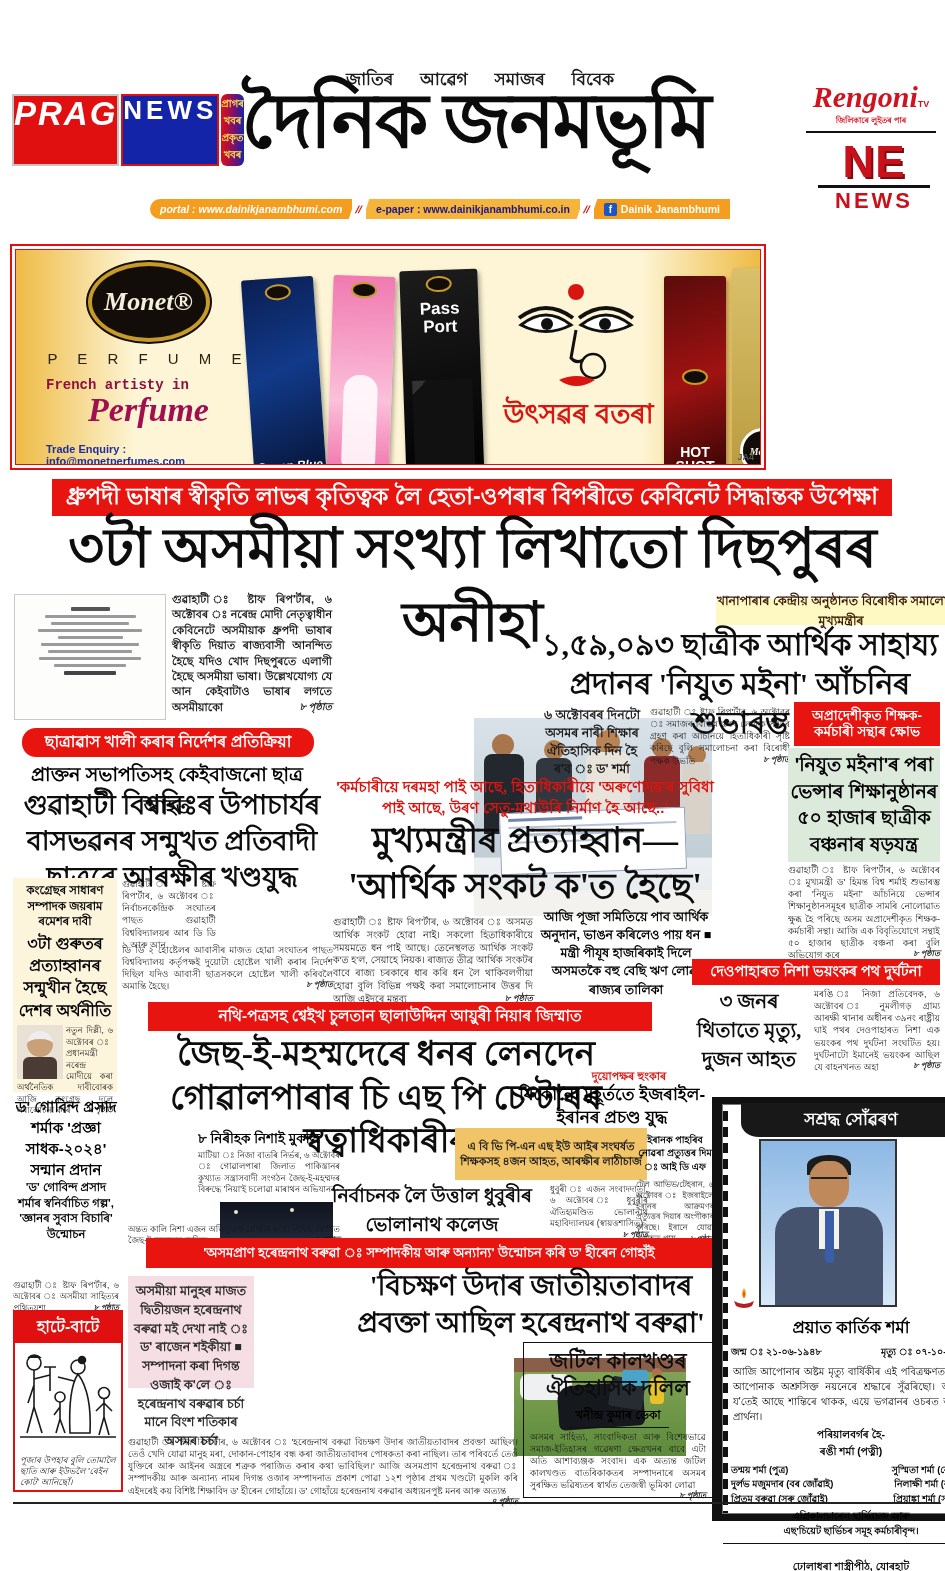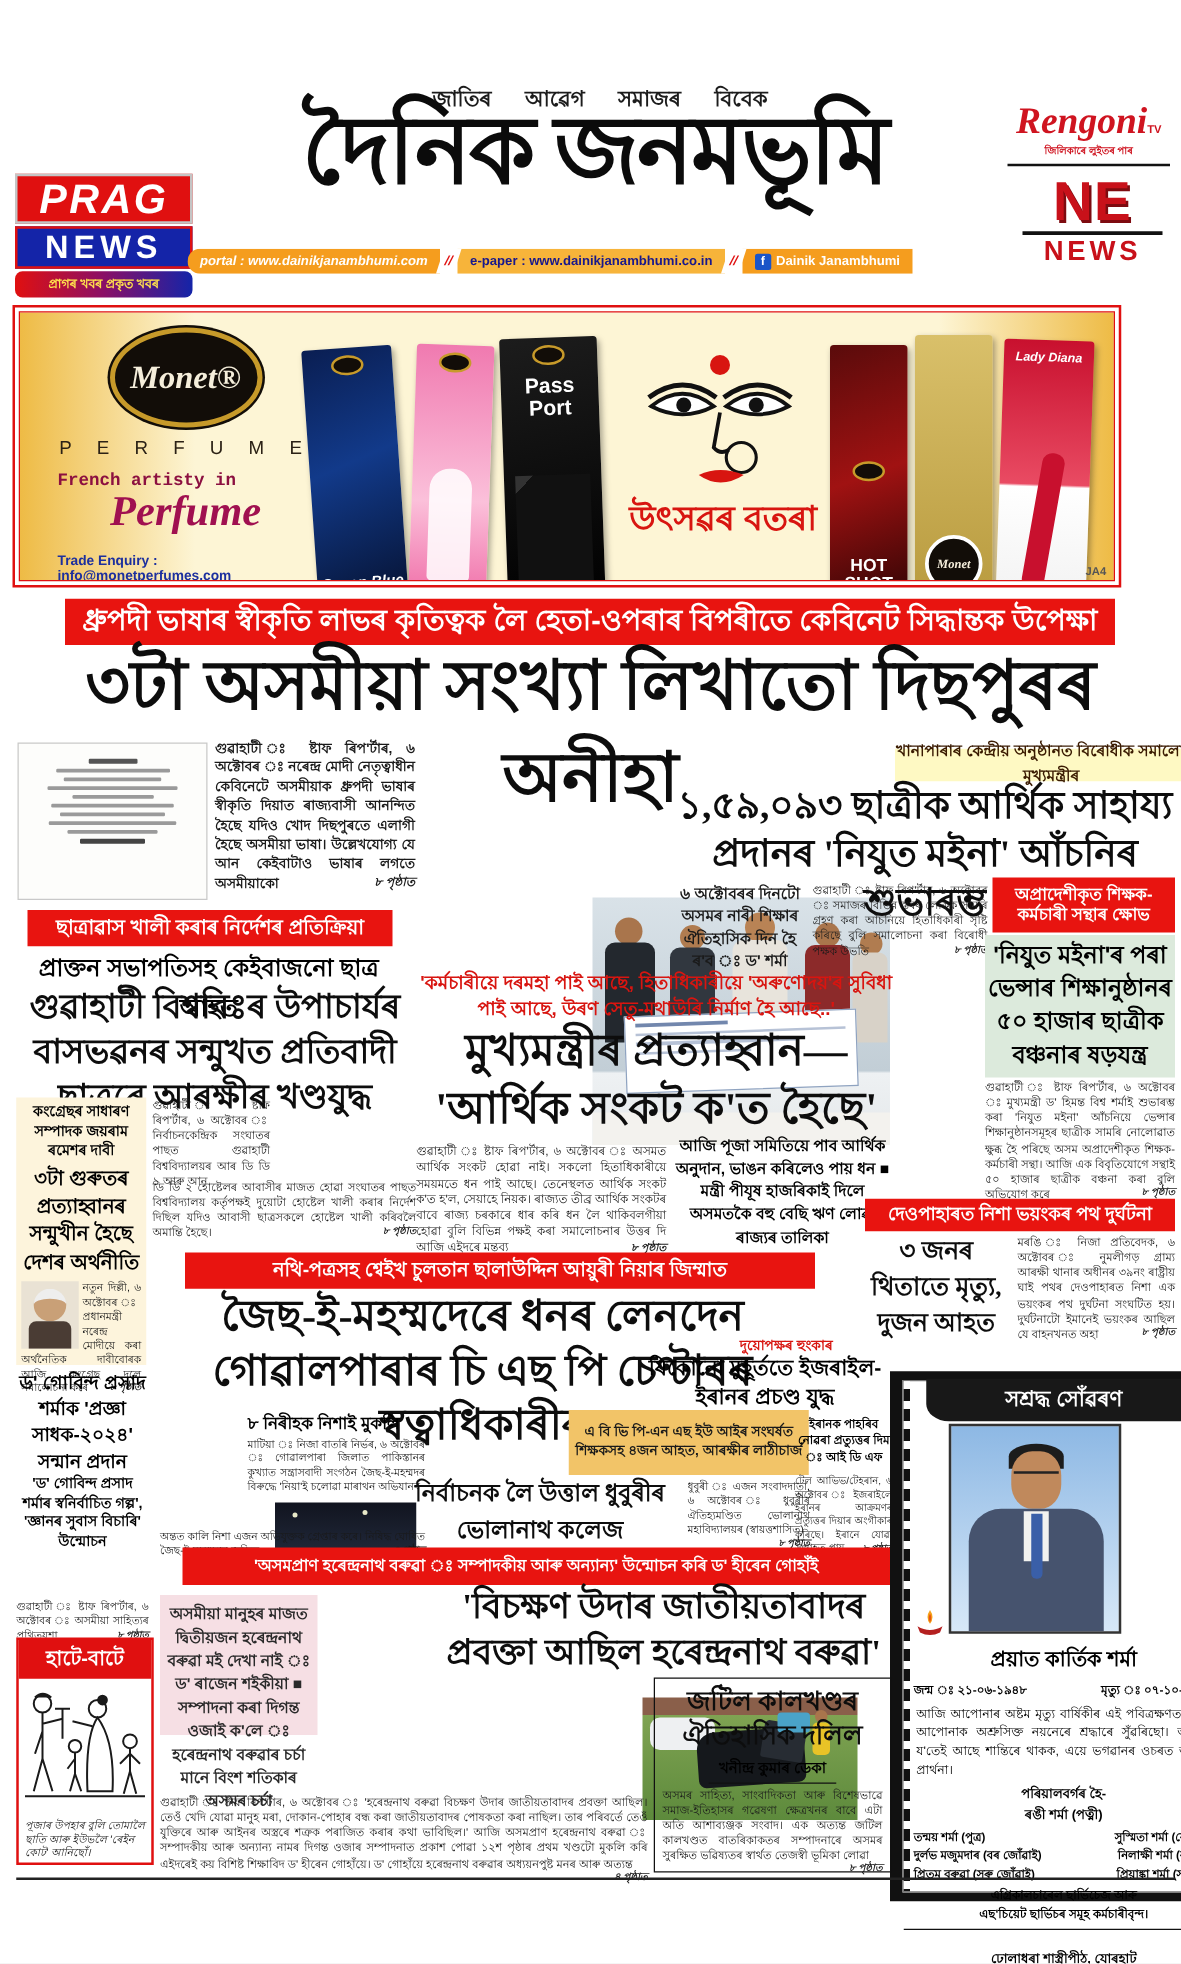--- a/index.html
+++ b/index.html
@@ -9,21 +9,21 @@
   .abs { position:absolute; }
   .c { text-align:center; }
   .j { text-align:justify; }
   .b { font-weight:700; }
   .red { color:#d81510; }
   .rstrip { background:#e81410; color:#fff; font-weight:700; display:flex; align-items:center; justify-content:center; }
   .jump { font-style:italic; font-weight:700; float:right; font-size:.9em; }
   .body-txt { line-height:1.35; color:#1a1a1a; }
 
   
-  .praglogo { display:flex; flex-direction:column; gap:2px;margin-top:45px; }
+  .praglogo { display:flex; gap:2px; }
   .prag-r { background:#e01010; color:#fff; font-weight:900; font-style:italic; text-align:center; font-size:33px; letter-spacing:2px; line-height:1.1; border:2px solid #c5c5c5; }
   .prag-b { background:#1424a8; color:#fff; font-weight:900; text-align:center; font-size:26px; letter-spacing:4px; line-height:1.15; border:2px solid #e01010; }
   .prag-s { background:linear-gradient(90deg,#e01010,#8a0f66,#1424a8); color:#ffe14d; font-weight:700; font-size:10px; text-align:center; padding:2px 0; border-radius:6px; }
   .masthead { font-family:"Liberation Serif", serif; font-weight:900; color:#0b0b0b; font-size:76px; line-height:1.25; text-align:center; letter-spacing:-2px; }
   .tagline { font-size:17px; font-weight:700; color:#1c1c1c; text-align:center; word-spacing:22px; }
   .rengoni-txt { color:#cf1420; font-weight:900; font-style:italic; font-size:30px; font-family:"Liberation Serif", serif; }
   .rengoni-tv { font-size:9px; color:#cf1420; font-weight:700; }
   .rengoni-sub { color:#cf1420; font-size:8px; font-weight:700; text-align:center; }
   .ne-big { color:#c8111a; font-weight:900; font-size:44px; line-height:.9; text-align:center; letter-spacing:1px; text-shadow:2px 2px 0 #7e0b10; }
   .ne-news { color:#c8111a; font-weight:900; font-size:22px; text-align:center; letter-spacing:3px; border-top:3px solid #111; margin-top:3px; }
@@ -119,21 +119,21 @@
     <span class="slash">//</span>
     <span class="seg2">e-paper : www.dainikjanambhumi.co.in</span>
     <span class="slash">//</span>
     <span class="seg3">
         <span class="fb">f</span>
         <span>Dainik Janambhumi</span>
       </span>
   </div>
 
 
-  <div class="abs ad" style="left:10px;top:244px;width:887px;height:226px;">
+  <div class="abs ad" style="left:10px;top:244px;width:756px;height:226px;">
     <div class="ad-in">
       <div class="abs" style="left:30px;top:12px;width:205px;">
         <div class="monet-oval" style="margin:0 auto;">
           <span class="monet-script">Monet®</span>
         </div>
         <div class="perfume-sp" style="margin-top:8px;">P E R F U M E</div>
         <div class="french" style="margin-top:10px;">French artisty in</div>
         <div class="perfume-script">Perfume</div>
         <div class="enquiry" style="margin-top:16px;">Trade Enquiry : info@monetperfumes.com</div>
       </div>
@@ -226,21 +226,21 @@
 
   <div class="abs ybox" style="left:716px;top:599px;width:250px;height:26px;font-size:12.5px;color:#3a1a00;background:#fef9c3;">খানাপাৰাৰ কেন্দ্ৰীয় অনুষ্ঠানত বিৰোধীক সমালোচনা মুখ্যমন্ত্ৰীৰ</div>
   <div class="abs hl c" style="left:540px;top:625px;width:400px;font-size:30px;line-height:1.3;">১,৫৯,০৯৩ ছাত্ৰীক আৰ্থিক সাহায্য প্ৰদানৰ 'নিযুত মইনা' আঁচনিৰ শুভাৰম্ভ</div>
   <div class="abs b c body-txt" style="left:540px;top:706px;width:104px;font-size:12.5px;line-height:1.45;">৬ অক্টোবৰৰ দিনটো অসমৰ নাৰী শিক্ষাৰ ঐতিহাসিক দিন হৈ ৰ'ব ঃ ড' শৰ্মা</div>
   <p class="abs body-txt j" style="left:650px;top:706px;width:140px;font-size:9px;"><span>গুৱাহাটী ঃ ষ্টাফ ৰিপ'ৰ্টাৰ, ৬ অক্টোবৰ ঃ সমাজৰ বিভিন্ন স্তৰৰ লোকক সামৰি গ্ৰহণ কৰা আঁচনিয়ে হিতাধিকাৰী সৃষ্টি কৰিছে বুলি সমালোচনা কৰা বিৰোধী পক্ষক উভতি</span> <span class="jump">৮ পৃষ্ঠাত</span></p>
 
   <div class="abs rstrip" style="left:794px;top:702px;width:146px;height:44px;font-size:13.5px;line-height:1.2;text-align:center;">অপ্ৰাদেশীকৃত শিক্ষক-কৰ্মচাৰী সন্থাৰ ক্ষোভ</div>
   <div class="abs greenhead" style="left:788px;top:748px;width:152px;font-size:19px;line-height:1.4;padding:4px 2px;">'নিযুত মইনা'ৰ পৰা ভেন্সাৰ শিক্ষানুষ্ঠানৰ ৫০ হাজাৰ ছাত্ৰীক বঞ্চনাৰ ষড়যন্ত্ৰ</div>
   <p class="abs body-txt j" style="left:788px;top:864px;width:152px;font-size:9px;"><span>গুৱাহাটী ঃ ষ্টাফ ৰিপ'ৰ্টাৰ, ৬ অক্টোবৰ ঃ মুখ্যমন্ত্ৰী ড' হিমন্ত বিশ্ব শৰ্মাই শুভাৰম্ভ কৰা 'নিযুত মইনা' আঁচনিয়ে ভেন্সাৰ শিক্ষানুষ্ঠানসমূহৰ ছাত্ৰীক সামৰি নোলোৱাত ক্ষুব্ধ হৈ পৰিছে অসম অপ্ৰাদেশীকৃত শিক্ষক-কৰ্মচাৰী সন্থা। আজি এক বিবৃতিযোগে সন্থাই ৫০ হাজাৰ ছাত্ৰীক বঞ্চনা কৰা বুলি অভিযোগ কৰে</span> <span class="jump">৮ পৃষ্ঠাত</span></p>
 
-  <div class="abs rstrip" style="left:22px;top:728px;width:292px;height:29px;font-size:16px;">ছাত্ৰাৱাস খালী কৰাৰ নিৰ্দেশৰ প্ৰতিক্ৰিয়া</div>
+  <div class="abs rstrip" style="left:22px;top:728px;width:292px;height:29px;font-size:16px;border-radius:14px;">ছাত্ৰাৱাস খালী কৰাৰ নিৰ্দেশৰ প্ৰতিক্ৰিয়া</div>
   <div class="abs c" style="left:16px;top:760px;width:302px;font-size:19px;font-weight:800;">প্ৰাক্তন সভাপতিসহ কেইবাজনো ছাত্ৰ আহত</div>
   <div class="abs hl c" style="left:10px;top:788px;width:324px;font-size:27px;line-height:1.33;">গুৱাহাটী বিশ্ববিঃৰ উপাচাৰ্যৰ বাসভৱনৰ সন্মুখত প্ৰতিবাদী ছাত্ৰৰে আৰক্ষীৰ খণ্ডযুদ্ধ</div>
 
   <div class="abs red b c" style="left:333px;top:776px;width:384px;font-size:15px;line-height:1.4;">'কৰ্মচাৰীয়ে দৰমহা পাই আছে, হিতাধিকাৰীয়ে 'অৰুণোদয়'ৰ সুবিধা পাই আছে, উৰণ সেতু-মথাউৰি নিৰ্মাণ হৈ আছে..'</div>
   <div class="abs hl c" style="left:333px;top:818px;width:384px;font-size:35px;line-height:1.3;">
     <div>মুখ্যমন্ত্ৰীৰ প্ৰত্যাহ্বান—</div>
     <div>'আৰ্থিক সংকট ক'ত হৈছে'</div>
   </div>
   <p class="abs body-txt j" style="left:333px;top:916px;width:200px;font-size:9.5px;"><span>গুৱাহাটী ঃ ষ্টাফ ৰিপ'ৰ্টাৰ, ৬ অক্টোবৰ ঃ অসমত আৰ্থিক সংকট হোৱা নাই। সকলো হিতাধিকাৰীয়ে সময়মতে ধন পাই আছে। তেনেস্থলত আৰ্থিক সংকট ক'ত হ'ল, সেয়াহে নিয়ক। ৰাজ্যত তীব্ৰ আৰ্থিক সংকটৰ বাবে ৰাজ্য চৰকাৰে ধাৰ কৰি ধন লৈ থাকিবলগীয়া হোৱা বুলি বিভিন্ন পক্ষই কৰা সমালোচনাৰ উত্তৰ দি আজি এইদৰে মন্তব্য</span> <span class="jump">৮ পৃষ্ঠাত</span></p>
   <div class="abs c" style="left:538px;top:908px;width:176px;font-size:12.5px;font-weight:800;line-height:1.45;">আজি পূজা সমিতিয়ে পাব আৰ্থিক অনুদান, ভাঙন কৰিলেও পায় ধন ■ মন্ত্ৰী পীযূষ হাজৰিকাই দিলে অসমতকৈ বহু বেছি ঋণ লোৱা ৰাজ্যৰ তালিকা</div>

